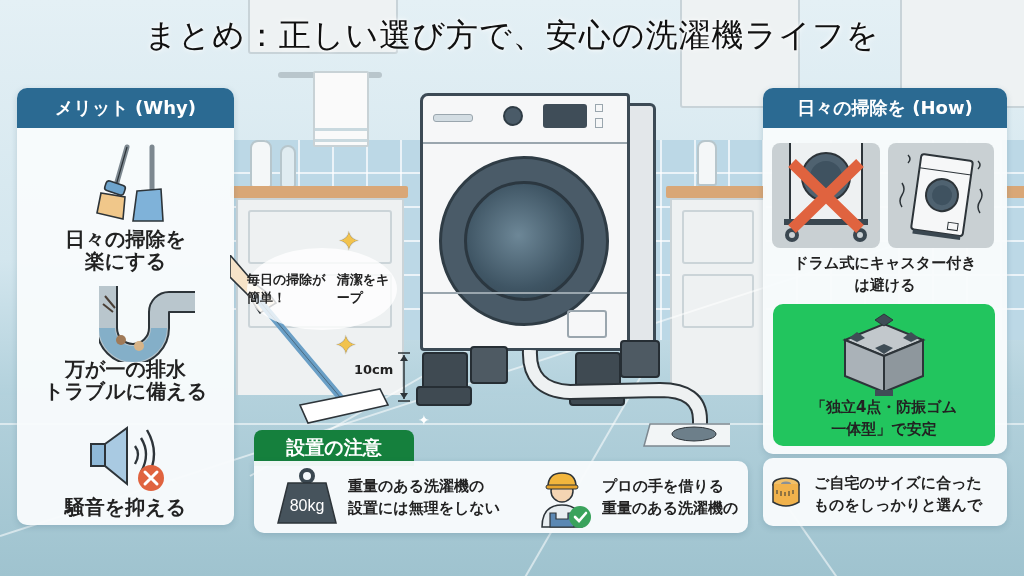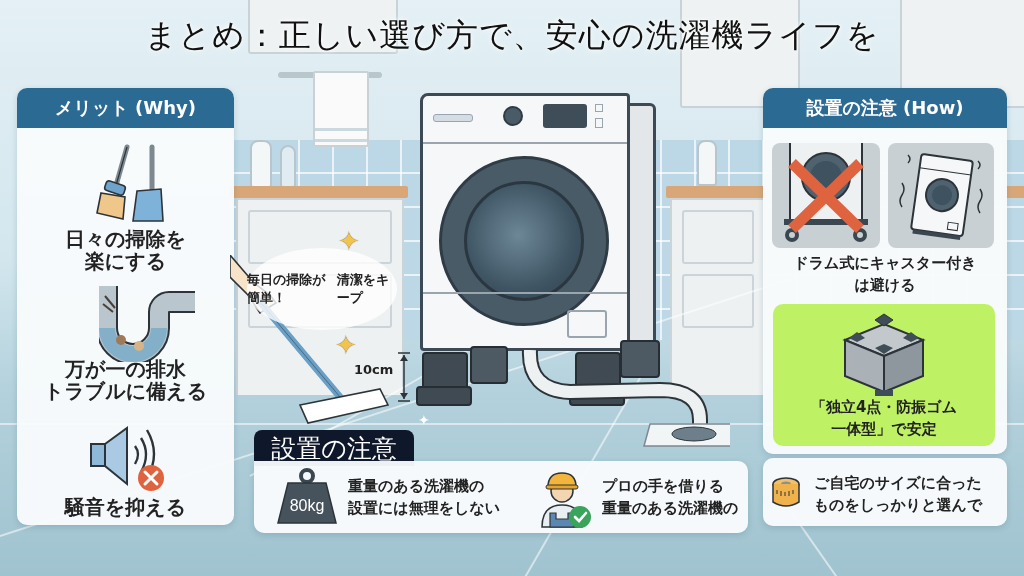--- a/index.html
+++ b/index.html
@@ -52,21 +52,21 @@
     border-radius: 10px; box-shadow: 0 2px 6px rgba(40,80,100,.18);
   }
   .panel-header {
     position: absolute; left: 0; right: 0; top: 0; height: 40px;
     background: #2b6a92; color: #fff; border-radius: 10px 10px 0 0;
     font-weight: bold; font-size: 18px; display: flex; align-items: center; justify-content: center;
   }
   .item-label { position: absolute; left: 0; right: 0; text-align: center; font-weight: bold; font-size: 20px; line-height: 22px; color: #222; }
 
   .tile { position: absolute; background: #c9d0d3; border-radius: 8px; overflow: hidden; }
-  .tile-light { position: absolute; background: #bef264; border-radius: 10px; }
+  .tile-light { position: absolute; background: #22c55e; border-radius: 10px; }
 
   
   .bubble {
     position: absolute; left: 247px; top: 248px; width: 150px; height: 82px;
     background: rgba(255,255,255,.8); border-radius: 50%;
     display: flex; flex-direction: row; align-items: center; justify-content: center;
     font-weight: bold; font-size: 13px; line-height: 18px; color: #222;
   }
   .sparkle { position: absolute; color: #f2c34d; font-size: 26px; line-height: 1; text-shadow: 0 0 1px #333; }
 
@@ -90,22 +90,22 @@
   .washer-door-inner {
     position: absolute; left: 22px; top: 22px; width: 120px; height: 120px; border-radius: 50%;
     background: radial-gradient(circle at 45% 45%, #6d8797 0%, #3f5564 60%, #2f3f4a 100%);
     border: 3px solid #2b3740;
   }
   .foot { position: absolute; background: #3f4a52; border: 2px solid #262e34; border-radius: 4px; }
 
   
   .caution-tab {
     position: absolute; left: 254px; top: 430px; width: 160px; height: 36px;
-    background: #0f172a; color: #fff; border-radius: 8px 8px 0 0;
-    font-weight: normal; font-size: 25px; display:flex; align-items:center; justify-content:center;
+    background: #15803d; color: #fff; border-radius: 8px 8px 0 0;
+    font-weight: bold; font-size: 19px; display:flex; align-items:center; justify-content:center;
   }
   .caution-body {
     position: absolute; left: 254px; top: 461px; width: 494px; height: 72px;
     background: rgba(248,251,252,.96); border-radius: 0 10px 10px 10px;
     box-shadow: 0 2px 6px rgba(40,80,100,.18);
   }
   .caution-text { position: absolute; font-weight: bold; font-size: 15px; line-height: 22px; color: #222; }
 
   .svg-abs { position: absolute; }
 </style>
@@ -262,21 +262,21 @@
     <circle cx="48" cy="50" r="11" fill="#3aa35c"></circle>
     <path d="M43 50 L47 54 L54 46" fill="none" stroke="#fff" stroke-width="2.6" stroke-linecap="round"></path>
   </svg>
   <div class="caution-text" style="left:348px;top:14px;">
     <div>プロの手を借りる</div>
     <div>重量のある洗濯機の</div>
   </div>
 </section>
 
 <section class="panel" style="left:763px;top:88px;width:244px;height:366px;">
-  <div class="panel-header">設置の注意 (How)</div>
+  <div class="panel-header">日々の掃除を (How)</div>
 
   <div class="tile" style="left:9px;top:55px;width:108px;height:105px;">
     <svg width="108" height="105" viewBox="0 0 108 105">
       <rect x="18" y="-4" width="72" height="82" fill="#eef1f2" stroke="#2d3439" stroke-width="2"></rect>
       <circle cx="54" cy="34" r="24" fill="#4f6270" stroke="#2d3439" stroke-width="2"></circle>
       <circle cx="54" cy="34" r="16" fill="#3f5260"></circle>
       <rect x="12" y="76" width="84" height="6" fill="#3a4750"></rect>
       <circle cx="20" cy="92" r="7" fill="#3a4750"></circle>
         <circle cx="20" cy="92" r="3" fill="#c9d0d3"></circle>
       <circle cx="88" cy="92" r="7" fill="#3a4750"></circle>

